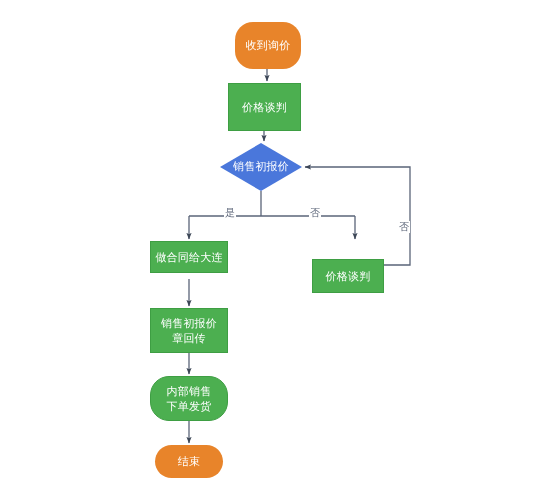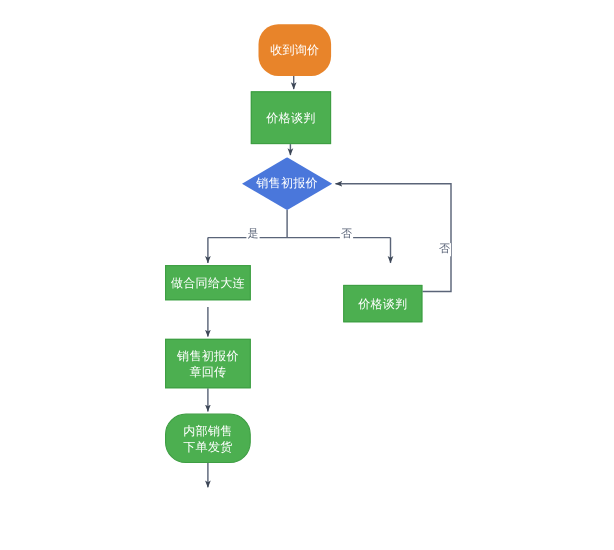--- a/index.html
+++ b/index.html
@@ -159,20 +159,23 @@
   <div class="node node-process" style="left:150px; top:308px; width:78px; height:45px;">
     <span class="node-text">销售初报价
 章回传</span>
   </div>
 
   <div class="node node-process" style="left:150px; top:376px; width:78px; height:45px;border-radius:19px;">
     <span class="node-text">内部销售
 下单发货</span>
   </div>
 
+  <div class="node node-terminator" style="left:155px; top:445px; width:68px; height:33px;">
+    <span class="node-text">结束</span>
+  </div>
 
   <span class="edge-label" style="left:224px; top:207px;">是</span>
 
   <span class="edge-label" style="left:309px; top:207px;">否</span>
 
   <span class="edge-label" style="left:398px; top:221px;">否</span>
 
 </div>
 
 </body></html>

